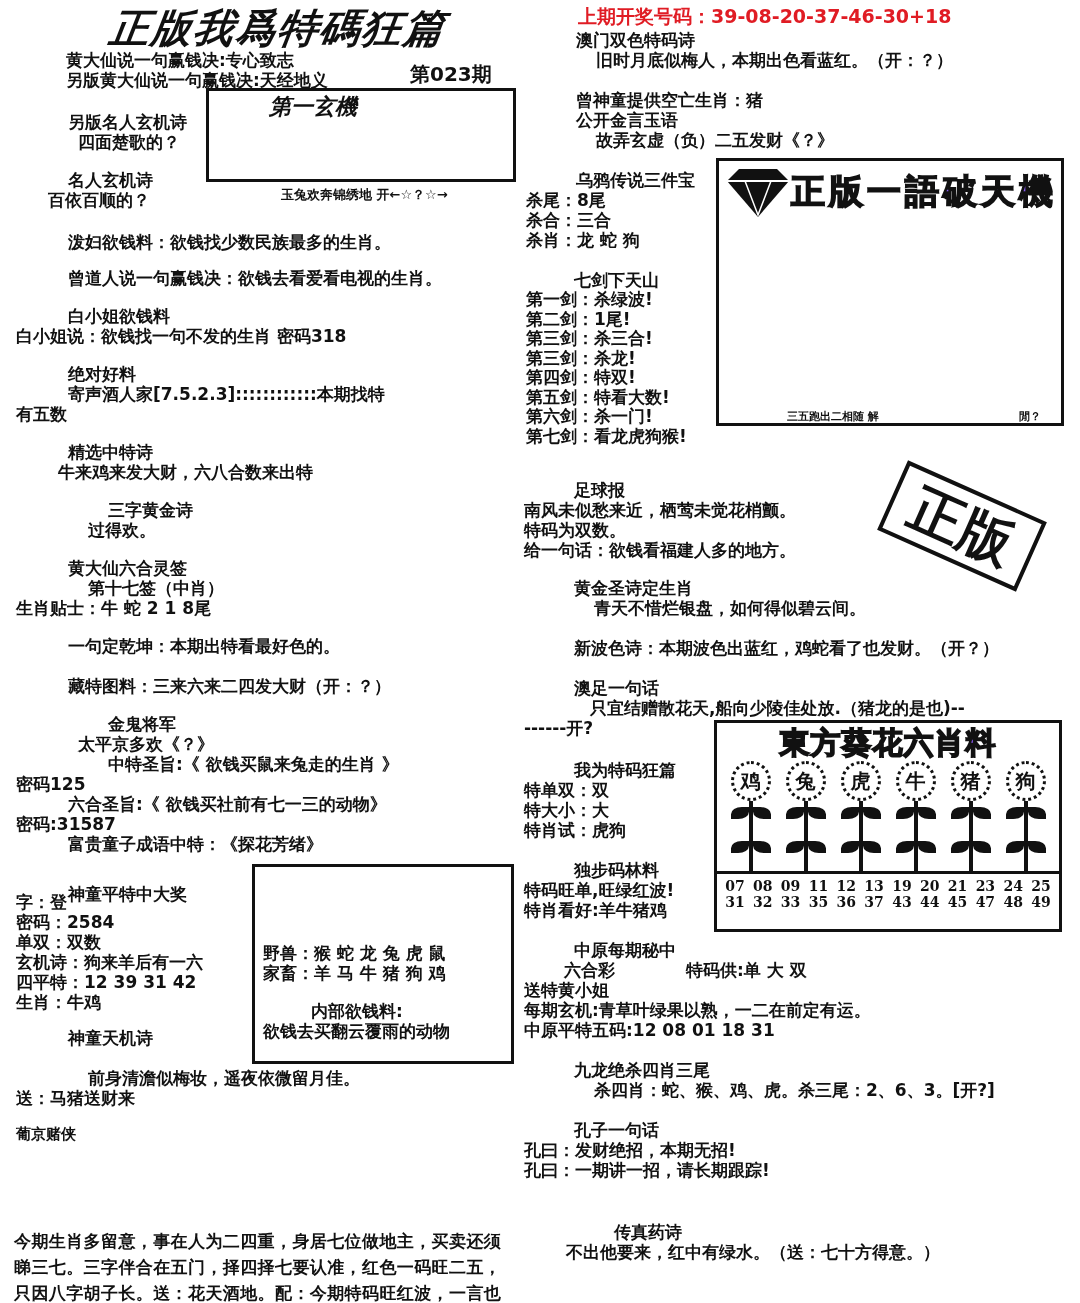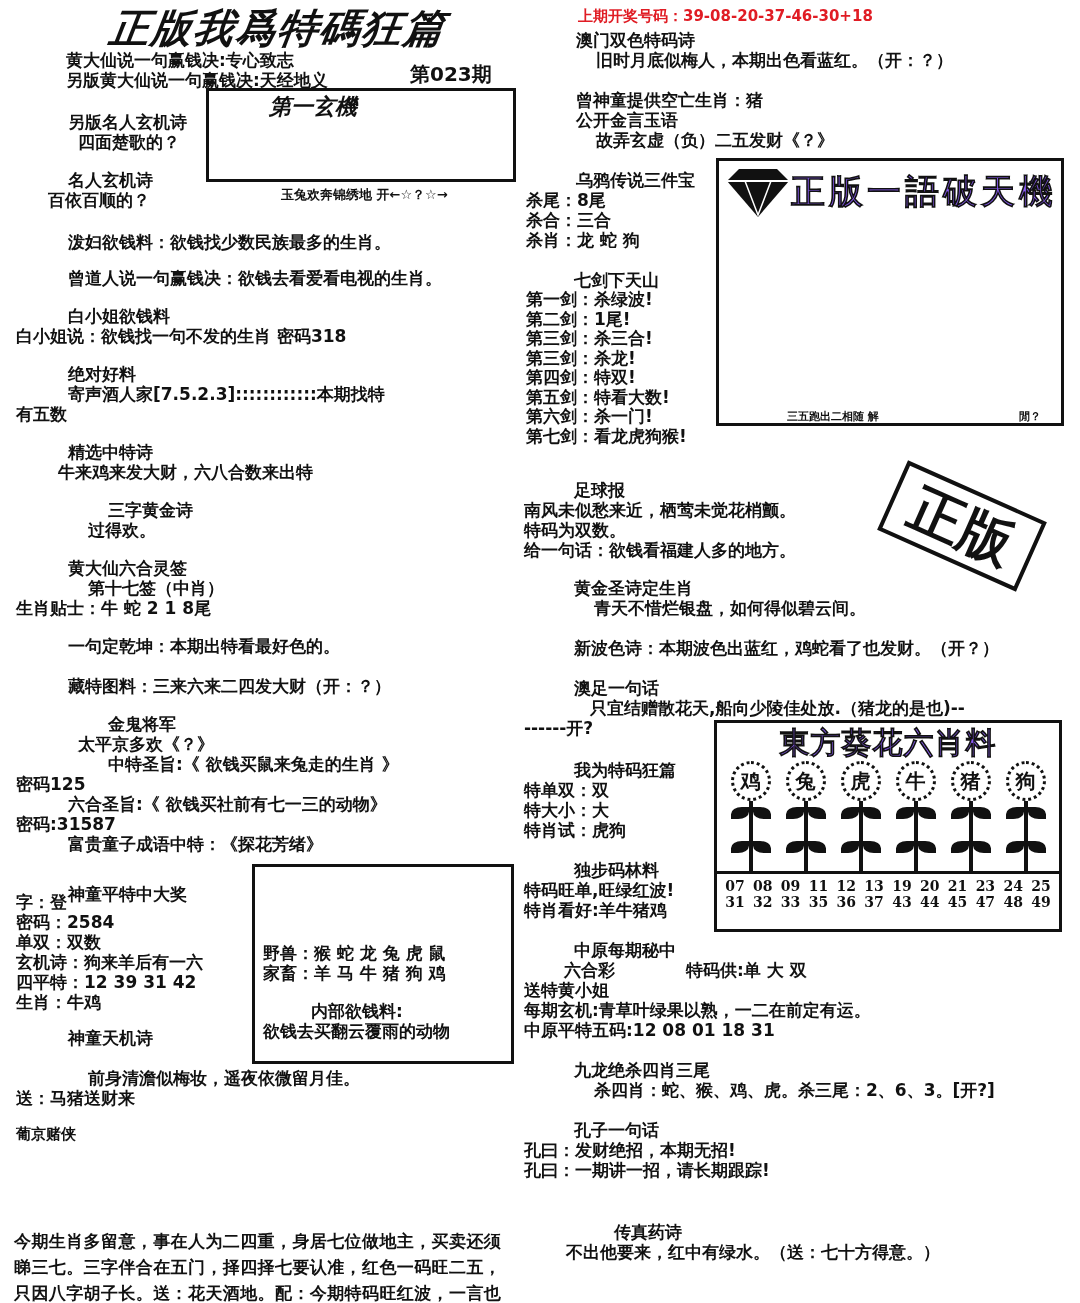--- a/index.html
+++ b/index.html
@@ -1,23 +1,23 @@
 <!DOCTYPE html>
 <html><head>
 <meta charset="utf-8">
 <style>
   html,body{margin:0;padding:0;background:#fff;}
   body{width:1080px;height:1303px;position:relative;overflow:hidden;color:#111;
        font-family:"DejaVu Sans","Liberation Sans",sans-serif;font-weight:bold;font-size:17px;line-height:20px;}
   .abs{position:absolute;white-space:nowrap;}
   .title{font-size:40px;line-height:44px;font-style:italic;font-weight:900;letter-spacing:2px;transform:skewX(-8deg);}
-  .red{color:#e01c24;font-weight:bold;font-size:15px;}
+  .red{color:#e01c24;font-weight:bold;font-size:19px;}
   .box{position:absolute;border:3px solid #111;box-sizing:border-box;background:#fff;}
   .boxtitle{font-style:italic;font-weight:900;font-size:22px;}
-  .outline{color:#8b5cf6;-webkit-text-stroke:1.6px #111;font-weight:400;font-family:"DejaVu Serif",serif;}
+  .outline{color:#8b5cf6;-webkit-text-stroke:1.6px #111;font-weight:700;font-family:"DejaVu Serif",serif;}
   .small{font-size:12px;}
   .stamp{position:absolute;border:4px solid #111;transform:rotate(24deg);font-size:54px;line-height:60px;padding:4px 18px;font-weight:900;font-family:"DejaVu Serif",serif;}
   .flowers{display:flex;justify-content:space-around;padding:0 6px;}
   .flower{display:flex;flex-direction:column;align-items:center;width:46px;}
   .bloom{width:40px;height:40px;border-radius:50%;border:3px dotted #111;display:flex;align-items:center;justify-content:center;font-size:20px;box-sizing:border-box;}
   .stem{width:4px;height:70px;background:#111;position:relative;}
   .leaf{position:absolute;width:18px;height:12px;background:#111;border-radius:60% 0 60% 0;}
   .nums{border-top:3px solid #111;display:flex;justify-content:space-around;font-family:"DejaVu Serif",serif;font-size:14px;line-height:16px;padding:4px 4px 0;}
   .numcol{display:flex;flex-direction:column;align-items:center;}
   .para{white-space:normal;width:500px;line-height:26px;font-size:17px;}

